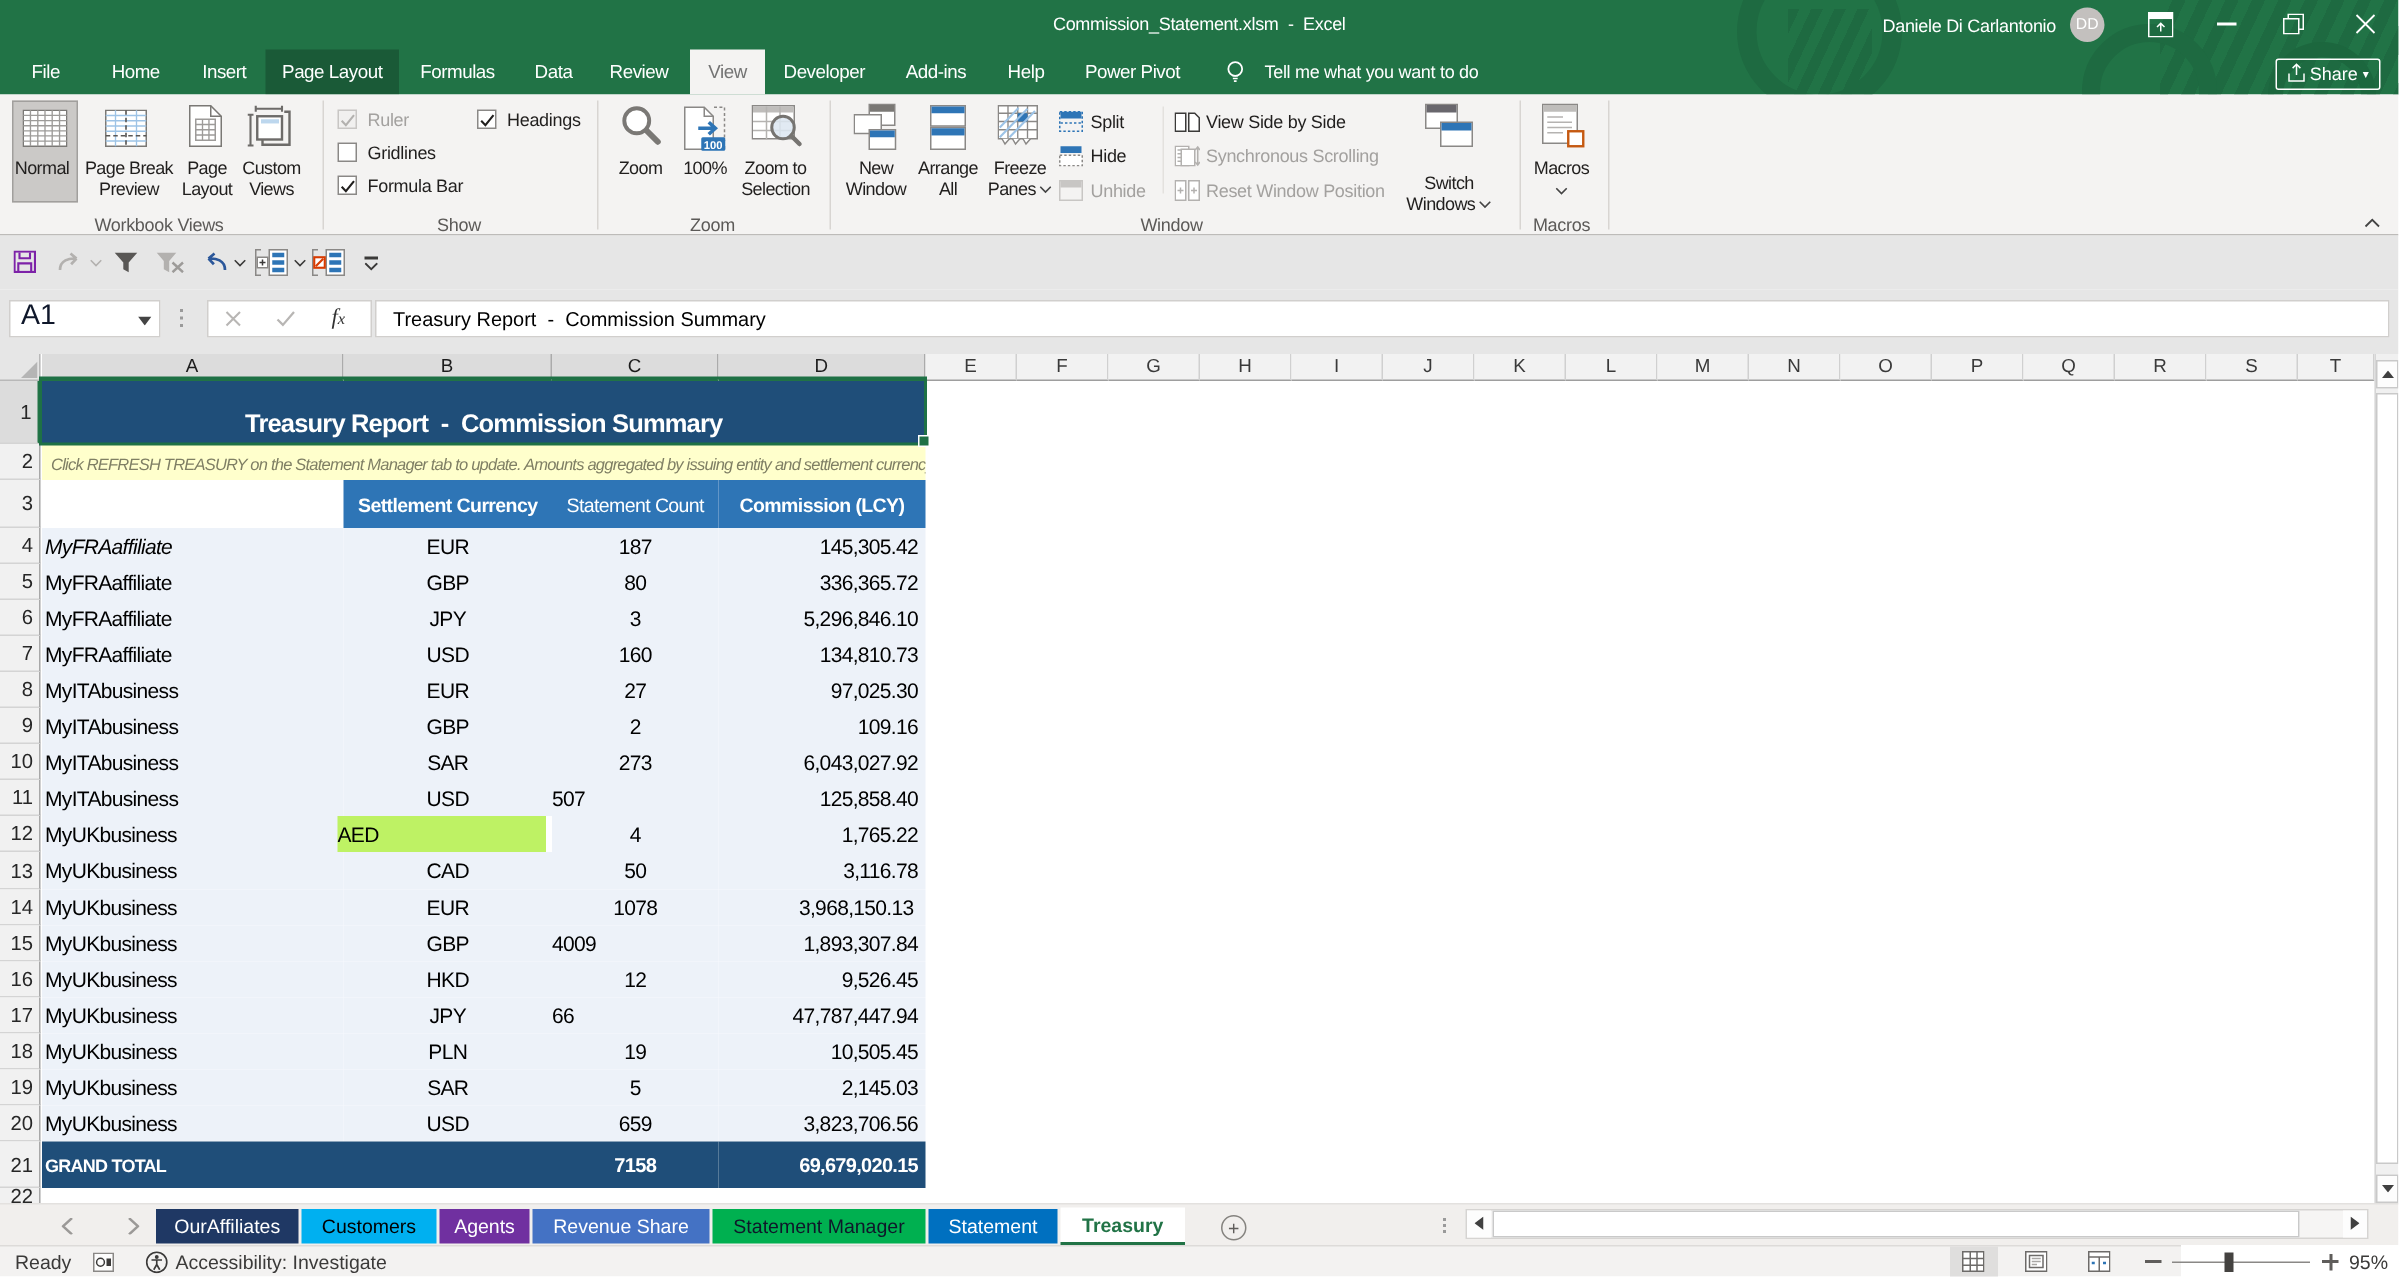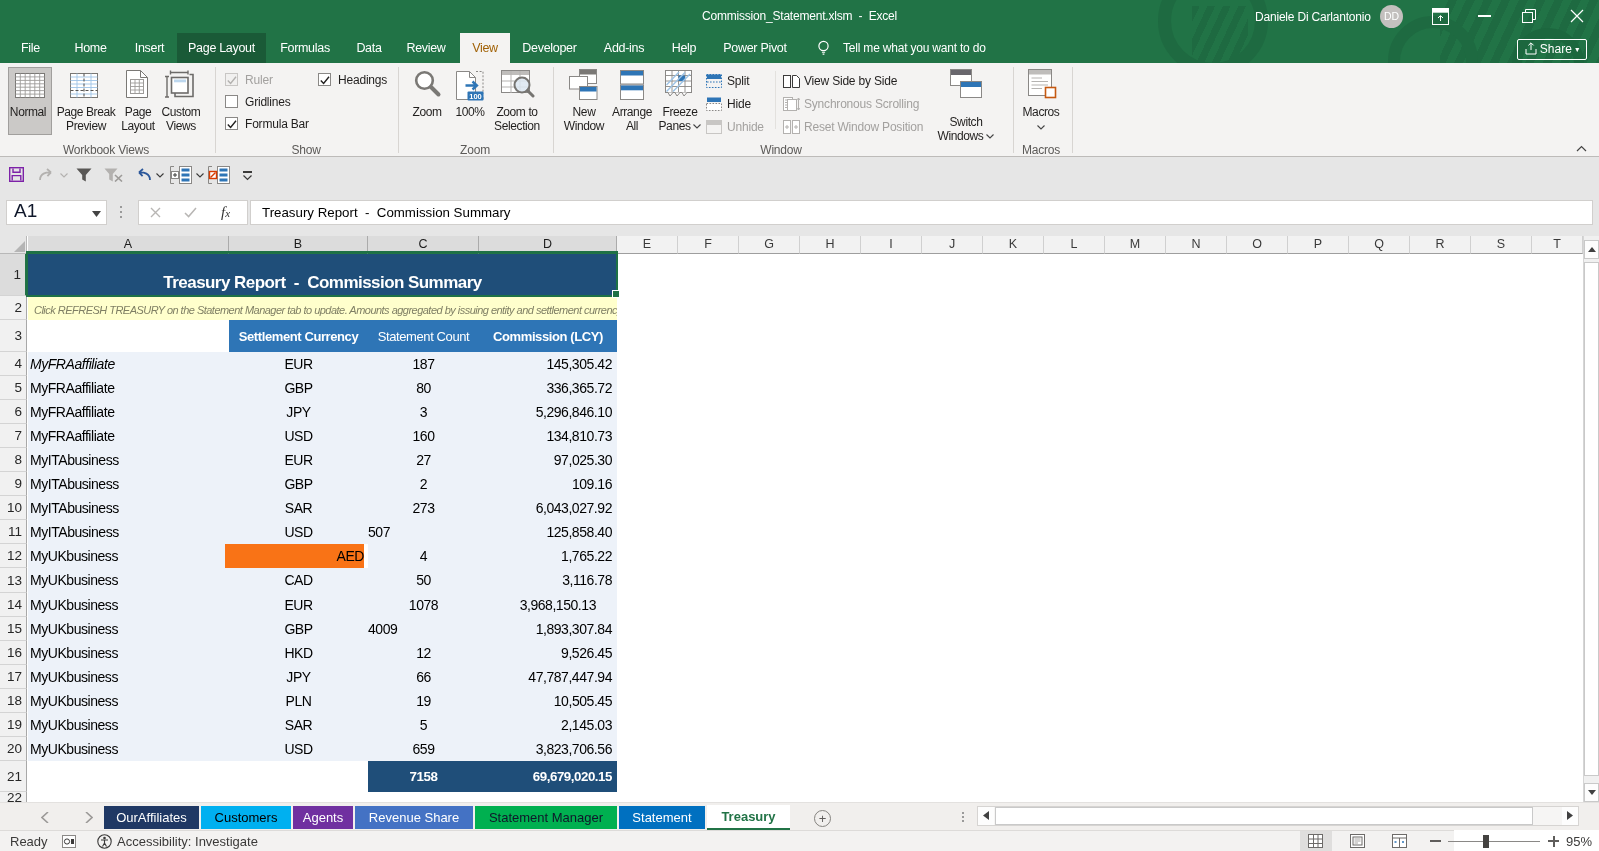--- a/index.html
+++ b/index.html
@@ -35,21 +35,21 @@
     </svg>
 <div class="abs" style="left:1478px;top:15px;width:13px;height:1.5px;background:#fff"></div>
 <svg class="abs" style="left:1522px;top:9px" width="14" height="14" viewBox="0 0 14 14">
       <rect x="0.5" y="3.5" width="10" height="10" fill="none" stroke="#fff"></rect>
       <path d="M3.5 3.5 L3.5 0.5 L13.5 0.5 L13.5 10.5 L10.5 10.5" fill="none" stroke="#fff"></path>
     </svg>
 <svg class="abs" style="left:1570px;top:9px" width="14" height="14" viewBox="0 0 14 14">
       <path d="M1 1 L13 13 M13 1 L1 13" stroke="#fff" stroke-width="1.2"></path>
     </svg>
 <div class="tab" style="left:177px;width:89px;background:#1a5a37">Page Layout</div>
-<div class="tab" style="left:460px;width:50px;background:#f4f3f2;color:#a16207">View</div>
+<div class="tab" style="left:460px;width:50px;background:#f4f3f2;color:#737373">View</div>
 <div class="tab" style="left:14px;width:33px">File</div>
 <div class="tab" style="left:67px;width:47px">Home</div>
 <div class="tab" style="left:128px;width:43px">Insert</div>
 <div class="tab" style="left:276px;width:58px">Formulas</div>
 <div class="tab" style="left:350px;width:38px">Data</div>
 <div class="tab" style="left:402px;width:48px">Review</div>
 <div class="tab" style="left:518px;width:63px">Developer</div>
 <div class="tab" style="left:598px;width:52px">Add-ins</div>
 <div class="tab" style="left:666px;width:36px">Help</div>
 <div class="tab" style="left:718px;width:74px">Power Pivot</div>
@@ -400,55 +400,56 @@
 <div class="cell" style="left:479px;top:236px;width:138px;height:24px;background:#edf2f9;text-align:right;padding-right:5px;line-height:24px">109.16</div>
 <div class="cell" style="left:28px;top:260px;width:201px;height:24px;background:#edf2f9;padding-left:2px;line-height:24px">MyITAbusiness</div>
 <div class="cell" style="left:229px;top:260px;width:139px;height:24px;background:#edf2f9;text-align:center;line-height:24px">SAR</div>
 <div class="cell" style="left:368px;top:260px;width:111px;height:24px;background:#edf2f9;text-align:center;line-height:24px">273</div>
 <div class="cell" style="left:479px;top:260px;width:138px;height:24px;background:#edf2f9;text-align:right;padding-right:5px;line-height:24px">6,043,027.92</div>
 <div class="cell" style="left:28px;top:284px;width:201px;height:24px;background:#edf2f9;padding-left:2px;line-height:24px">MyITAbusiness</div>
 <div class="cell" style="left:229px;top:284px;width:139px;height:24px;background:#edf2f9;text-align:center;line-height:24px">USD</div>
 <div class="cell" style="left:368px;top:284px;width:111px;height:24px;background:#edf2f9;line-height:24px">507</div>
 <div class="cell" style="left:479px;top:284px;width:138px;height:24px;background:#edf2f9;text-align:right;padding-right:5px;line-height:24px">125,858.40</div>
 <div class="cell" style="left:28px;top:308px;width:201px;height:24px;background:#edf2f9;padding-left:2px;line-height:24px">MyUKbusiness</div>
-<div class="cell" style="left:225px;top:308px;width:139px;height:24px;background:#f97316;text-align:right;line-height:24px">AED</div>
+<div class="cell" style="left:225px;top:308px;width:139px;height:24px;background:#bef264;text-align:left;line-height:24px">AED</div>
 <div class="cell" style="left:368px;top:308px;width:111px;height:24px;background:#edf2f9;text-align:center;line-height:24px">4</div>
 <div class="cell" style="left:479px;top:308px;width:138px;height:24px;background:#edf2f9;text-align:right;padding-right:5px;line-height:24px">1,765.22</div>
 <div class="cell" style="left:28px;top:332px;width:201px;height:25px;background:#edf2f9;padding-left:2px;line-height:25px">MyUKbusiness</div>
 <div class="cell" style="left:229px;top:332px;width:139px;height:25px;background:#edf2f9;text-align:center;line-height:25px">CAD</div>
 <div class="cell" style="left:368px;top:332px;width:111px;height:25px;background:#edf2f9;text-align:center;line-height:25px">50</div>
 <div class="cell" style="left:479px;top:332px;width:138px;height:25px;background:#edf2f9;text-align:right;padding-right:5px;line-height:25px">3,116.78</div>
 <div class="cell" style="left:28px;top:357px;width:201px;height:24px;background:#edf2f9;padding-left:2px;line-height:24px">MyUKbusiness</div>
 <div class="cell" style="left:229px;top:357px;width:139px;height:24px;background:#edf2f9;text-align:center;line-height:24px">EUR</div>
 <div class="cell" style="left:368px;top:357px;width:111px;height:24px;background:#edf2f9;text-align:center;line-height:24px">1078</div>
-<div class="cell" style="left:479px;top:357px;width:138px;height:24px;background:#edf2f9;text-align:right;padding-right:21px;line-height:24px">3,968,150.13</div>
+<div class="cell" style="left:479px;top:357px;width:138px;height:24px;background:#edf2f9;text-align:right;padding-right:8px;line-height:24px">3,968,150.13</div>
 <div class="cell" style="left:28px;top:381px;width:201px;height:24px;background:#edf2f9;padding-left:2px;line-height:24px">MyUKbusiness</div>
 <div class="cell" style="left:229px;top:381px;width:139px;height:24px;background:#edf2f9;text-align:center;line-height:24px">GBP</div>
 <div class="cell" style="left:368px;top:381px;width:111px;height:24px;background:#edf2f9;text-align:left;line-height:24px">4009</div>
 <div class="cell" style="left:479px;top:381px;width:138px;height:24px;background:#edf2f9;text-align:right;padding-right:5px;line-height:24px">1,893,307.84</div>
 <div class="cell" style="left:28px;top:405px;width:201px;height:24px;background:#edf2f9;padding-left:2px;line-height:24px">MyUKbusiness</div>
 <div class="cell" style="left:229px;top:405px;width:139px;height:24px;background:#edf2f9;text-align:center;line-height:24px">HKD</div>
 <div class="cell" style="left:368px;top:405px;width:111px;height:24px;background:#edf2f9;text-align:center;line-height:24px">12</div>
 <div class="cell" style="left:479px;top:405px;width:138px;height:24px;background:#edf2f9;text-align:right;padding-right:5px;line-height:24px">9,526.45</div>
 <div class="cell" style="left:28px;top:429px;width:201px;height:24px;background:#edf2f9;padding-left:2px;line-height:24px">MyUKbusiness</div>
 <div class="cell" style="left:229px;top:429px;width:139px;height:24px;background:#edf2f9;text-align:center;line-height:24px">JPY</div>
-<div class="cell" style="left:368px;top:429px;width:111px;height:24px;background:#edf2f9;text-align:center;line-height:24px">66</div>
+<div class="cell" style="left:368px;top:429px;width:111px;height:24px;background:#edf2f9;line-height:24px">66</div>
 <div class="cell" style="left:479px;top:429px;width:138px;height:24px;background:#edf2f9;text-align:right;padding-right:5px;line-height:24px">47,787,447.94</div>
 <div class="cell" style="left:28px;top:453px;width:201px;height:24px;background:#edf2f9;padding-left:2px;line-height:24px">MyUKbusiness</div>
 <div class="cell" style="left:229px;top:453px;width:139px;height:24px;background:#edf2f9;text-align:center;line-height:24px">PLN</div>
 <div class="cell" style="left:368px;top:453px;width:111px;height:24px;background:#edf2f9;text-align:center;line-height:24px">19</div>
 <div class="cell" style="left:479px;top:453px;width:138px;height:24px;background:#edf2f9;text-align:right;padding-right:5px;line-height:24px">10,505.45</div>
 <div class="cell" style="left:28px;top:477px;width:201px;height:24px;background:#edf2f9;padding-left:2px;line-height:24px">MyUKbusiness</div>
 <div class="cell" style="left:229px;top:477px;width:139px;height:24px;background:#edf2f9;text-align:center;line-height:24px">SAR</div>
 <div class="cell" style="left:368px;top:477px;width:111px;height:24px;background:#edf2f9;text-align:center;line-height:24px">5</div>
 <div class="cell" style="left:479px;top:477px;width:138px;height:24px;background:#edf2f9;text-align:right;padding-right:5px;line-height:24px">2,145.03</div>
 <div class="cell" style="left:28px;top:501px;width:201px;height:24px;background:#edf2f9;padding-left:2px;line-height:24px">MyUKbusiness</div>
 <div class="cell" style="left:229px;top:501px;width:139px;height:24px;background:#edf2f9;text-align:center;line-height:24px">USD</div>
 <div class="cell" style="left:368px;top:501px;width:111px;height:24px;background:#edf2f9;text-align:center;line-height:24px">659</div>
 <div class="cell" style="left:479px;top:501px;width:138px;height:24px;background:#edf2f9;text-align:right;padding-right:5px;line-height:24px">3,823,706.56</div>
+<div class="cell" style="left:28px;top:525px;width:340px;height:31px;background:#1f4e79;color:#fff;font-weight:bold;line-height:32px;font-size:12px;letter-spacing:-.5px;padding-left:2px">GRAND TOTAL</div>
 <div class="cell" style="left:368px;top:525px;width:111px;height:31px;background:#1f4e79;color:#fff;font-weight:bold;line-height:32px;font-size:13.4px;text-align:center">7158</div>
 <div class="cell" style="left:479px;top:525px;width:138px;height:31px;background:#1f4e79;color:#fff;font-weight:bold;line-height:32px;font-size:13.3px;text-align:right;padding-right:5px">69,679,020.15</div>
 <div class="abs" style="left:26px;top:15px;width:592px;height:46px;border:2px solid #1e7145"></div>
 <div class="abs" style="left:612px;top:54px;width:8px;height:8px;background:#1e7145;border:1.5px solid #fff"></div>
 <div class="abs" style="left:1583px;top:0;width:16px;height:566px;background:#f0f0f0;border-left:1px solid #d6d6d6"></div>
 <div class="abs" style="left:1584px;top:4px;width:15px;height:19px;background:#fdfdfd;border:1px solid #c9c9c9"></div>
 <svg class="abs" style="left:1588px;top:11px" width="8" height="5" viewBox="0 0 8 5">
       <path d="M0 5 L4 0 L8 5 Z" fill="#404040"></path>
     </svg>
 <div class="abs" style="left:1584px;top:26px;width:15px;height:514px;background:#ffffff;border:1px solid #c9c9c9"></div>

